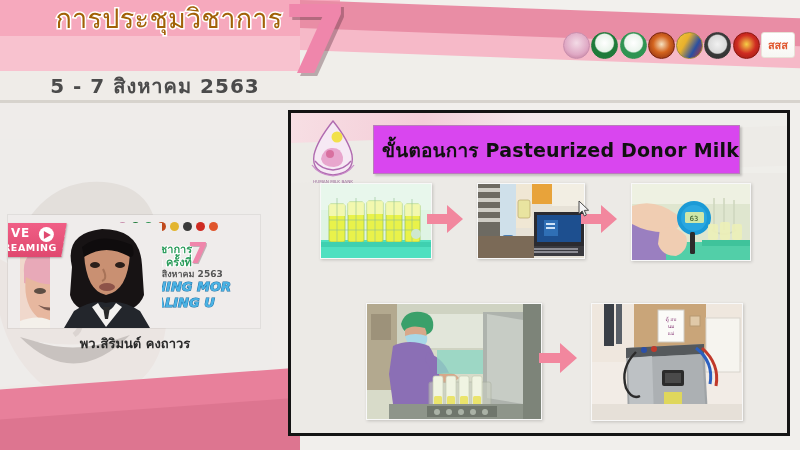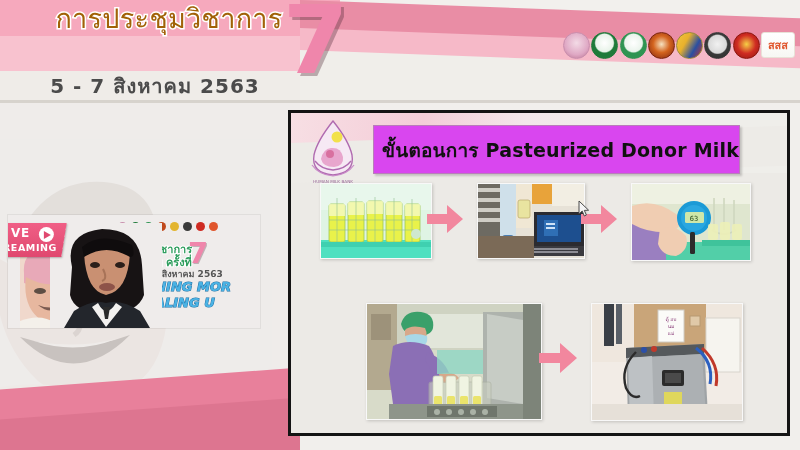--- a/index.html
+++ b/index.html
@@ -223,20 +223,21 @@
         <path d="M53 84 L60 84 L58 96 L55 96Z" fill="#2a2a2a"></path>
       </svg>
 
       <div class="live-badge">
         <div class="live-top">VE</div>
         <div class="live-play"></div>
         <div class="live-bot">TREAMING</div>
       </div>
     </div>
 
+    <div class="speaker-name">พว.สิริมนต์  คงถาวร</div>
   </div>
 
   <div class="slide">
     <div class="slide-wash"></div>
     <div class="slide-wash2"></div>
 
     <svg class="mb-logo" viewBox="0 0 68 70">
       <path d="M34 4 Q50 24 53 38 Q56 56 34 58 Q12 56 15 38 Q18 24 34 4Z" fill="#f6e9f4" stroke="#b06bb0" stroke-width="1.4"></path>
       <circle cx="38" cy="20" r="5.5" fill="#f2e14a"></circle>
       <path d="M22 42 Q24 32 32 31 Q42 30 44 40 Q45 49 35 50 Q24 50 22 42Z" fill="#e8a6cd"></path>

